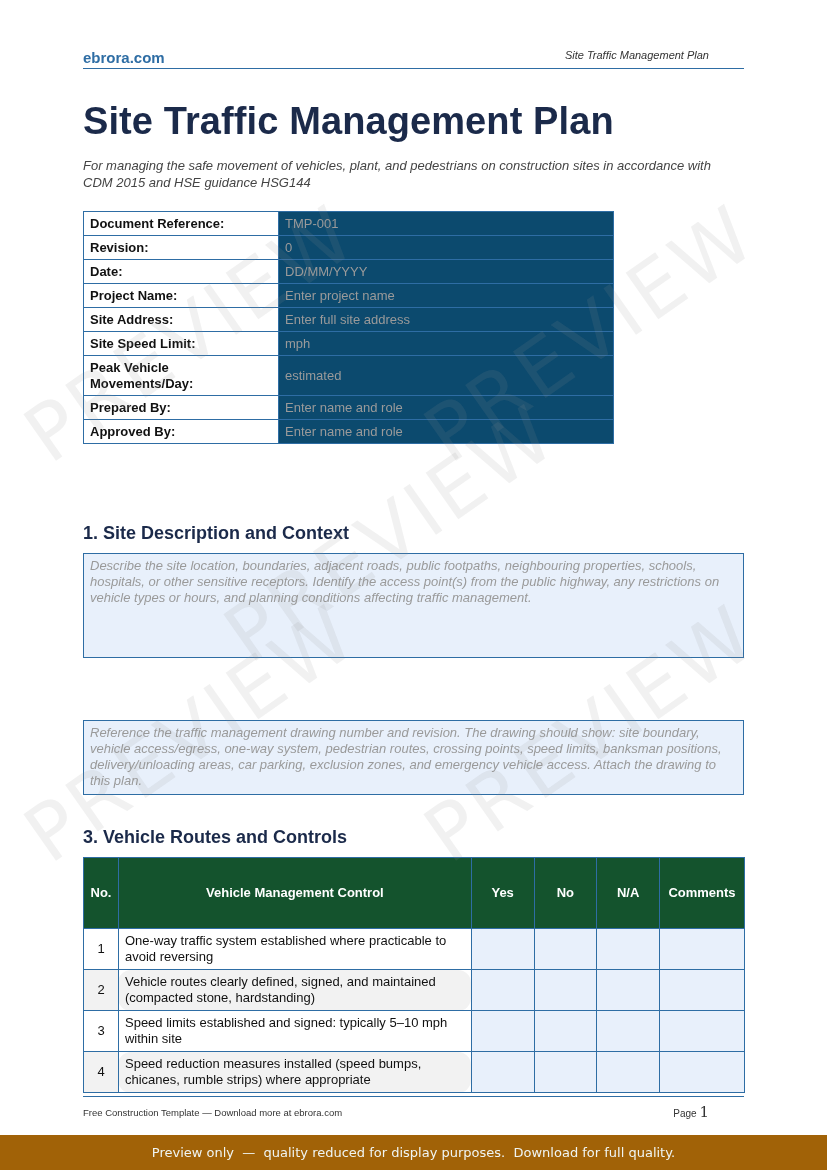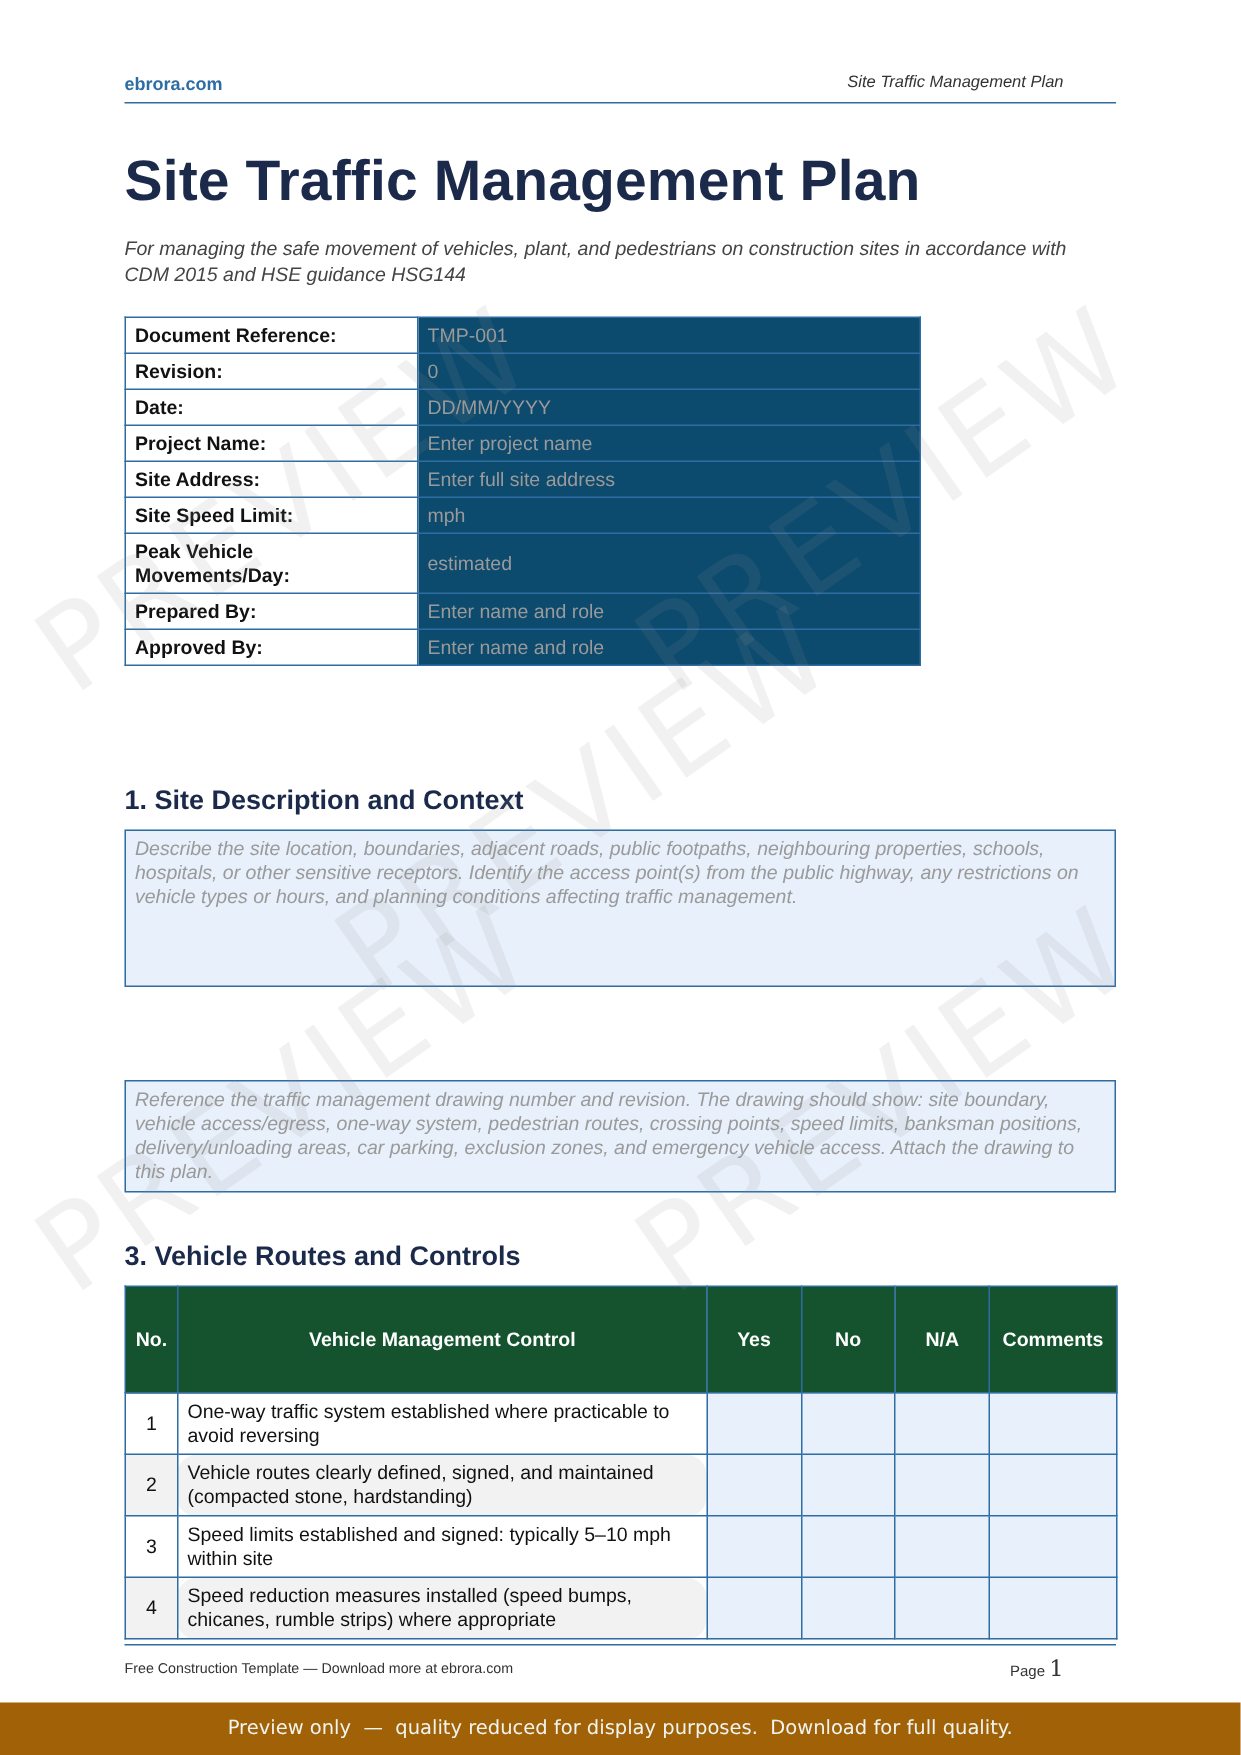--- a/index.html
+++ b/index.html
@@ -7,21 +7,21 @@
     width: 827px; height: 1170px; position: relative; overflow: hidden;
     background: #ffffff;
     font-family: "Liberation Sans", sans-serif;
     color: #1a1a1a;
   }
   .page { position: absolute; left: 83px; top: 0; width: 661px; }
   .running-header {
     position: absolute; top: 48px; left: 0; width: 661px; height: 20px;
     border-bottom: 1px solid #2e6da4;
   }
-  .brand { position: absolute; left: 0; top: 1px; font-size: 12px; font-weight: bold; color: #2e6da4; }
+  .brand { position: absolute; left: 0; top: 1px; font-size: 15px; font-weight: bold; color: #2e6da4; }
   .header-title { position: absolute; right: 35px; top: 1px; font-size: 11px; font-style: italic; color: #333; }
   .doc-title {
     position: absolute; top: 100px; left: 0; margin: 0;
     font-size: 38px; font-weight: bold; color: #1b2a4a; letter-spacing: 0.1px;
   }
   .subtitle {
     position: absolute; top: 158px; left: 0; width: 661px;
     font-size: 13px; font-style: italic; color: #444; line-height: 16.5px;
   }
   table { border-collapse: collapse; }

